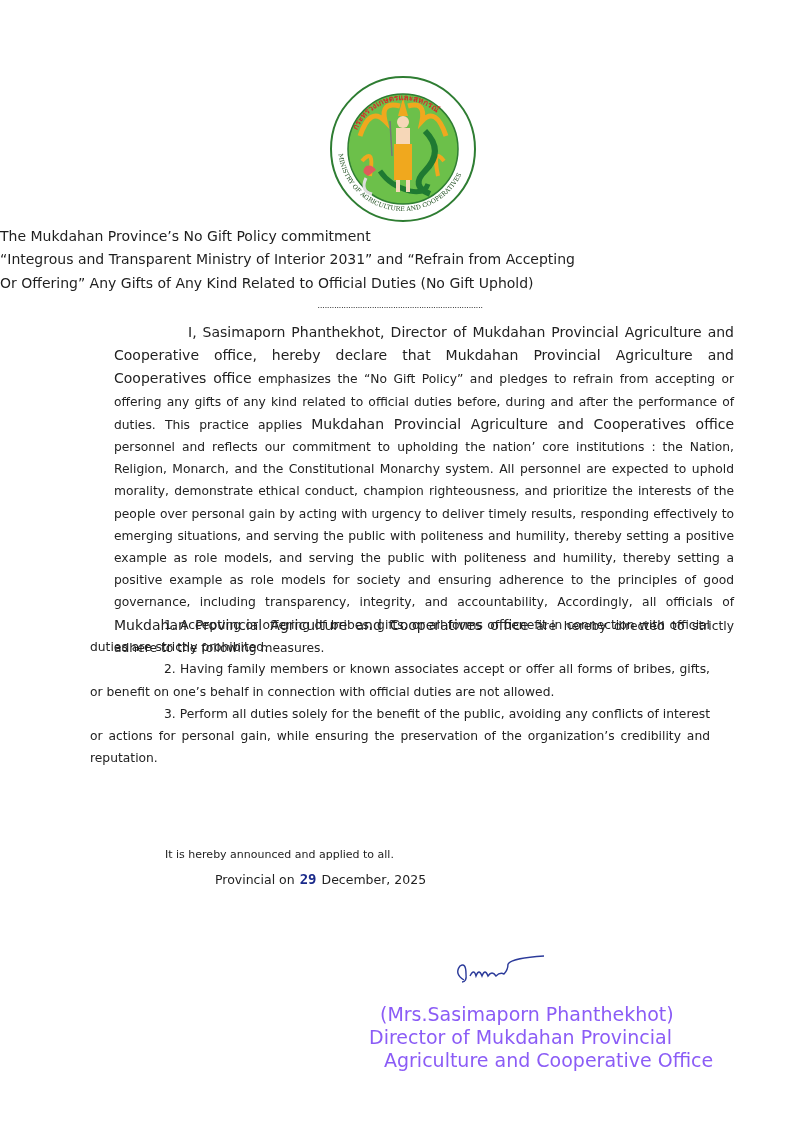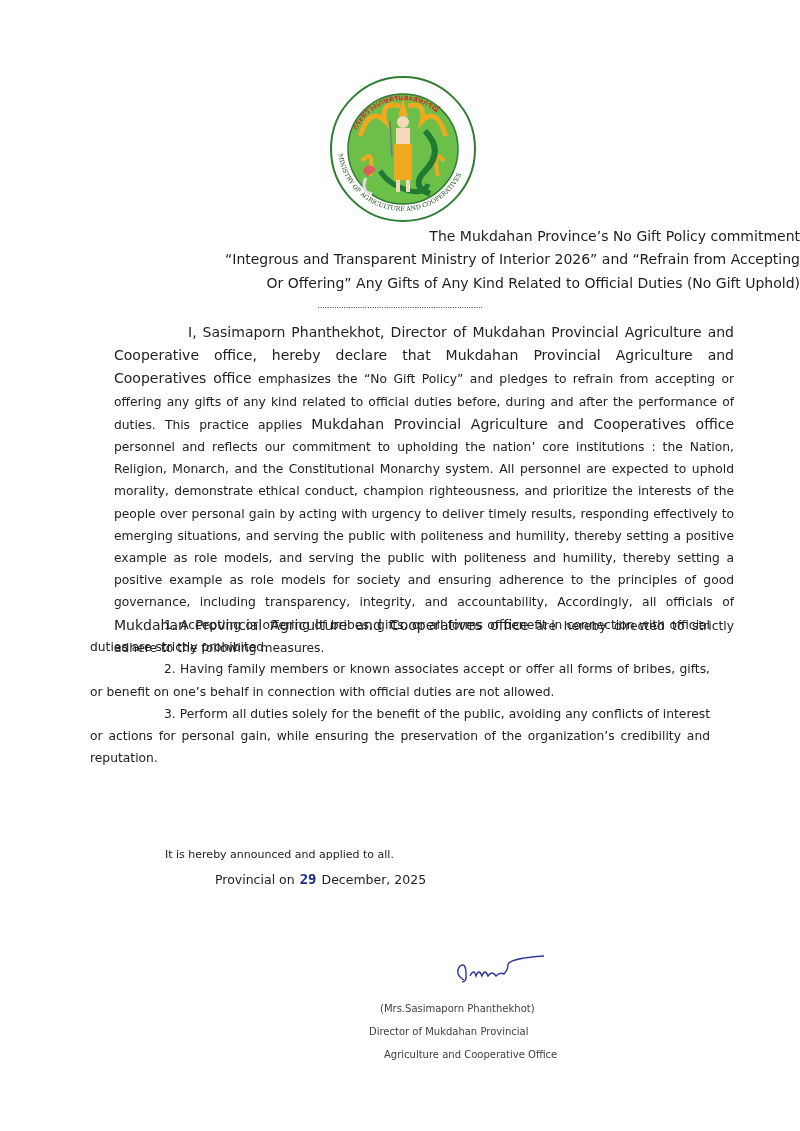--- a/index.html
+++ b/index.html
@@ -1,35 +1,35 @@
 <!DOCTYPE html>
 <html><head>
 <meta charset="utf-8">
 <style>
   html, body { margin: 0; padding: 0; background: #ffffff; }
   body { width: 800px; height: 1131px; position: relative; overflow: hidden;
          font-family: "DejaVu Sans", sans-serif; color: #222; }
   .seal { position: absolute; left: 330px; top: 76px; width: 146px; height: 146px; }
-  .title { position: absolute; left: 0; width: 800px; text-align: right; font-size: 14px; line-height: 21px; color: #1e1e1e; }
+  .title { position: absolute; left: 0; width: 800px; text-align: left; font-size: 14px; line-height: 21px; color: #1e1e1e; }
   .t1 { top: 226px; }
   .t2 { top: 249px; }
   .t3 { top: 273px; }
   .dots { position: absolute; left: 0; width: 800px; top: 300px; text-align: center; font-size: 9px; letter-spacing: -0.5px; color: #333; }
   .body { position: absolute; left: 90px; width: 620px; font-size: 12.3px; line-height: 22.2px; color: #222; text-align: justify; text-align-last: left; margin-left: 24px; }
   .body p { margin: 0; }
   .big { font-size: 14px; }
   .para1 { top: 321px; }
   .indent { text-indent: 74px; }
   .list { position: absolute; left: 90px; width: 620px; font-size: 12.3px; line-height: 22.2px; color: #222; text-align: justify; }
   .list p { margin: 0; text-indent: 74px; }
   .announce { position: absolute; left: 165px; top: 848px; font-size: 11px; color: #222; }
   .announce-date { position: absolute; left: 215px; top: 871px; font-size: 12.5px; color: #222; }
   .day { color: #1a2a8a; font-weight: bold; font-family: "DejaVu Sans Mono", monospace; margin: 0 5px; font-size: 14px; }
   .sig { position: absolute; left: 452px; top: 952px; width: 95px; height: 34px; }
-  .signer { position: absolute; font-size: 10px; color: #404040; }
+  .signer { position: absolute; font-size: 19px; color: #8b5cf6; }
   .s1 { left: 380px; top: 1003px; }
   .s2 { left: 369px; top: 1026px; }
   .s3 { left: 384px; top: 1049px; }
 </style>
 </head>
 <body>
 
 <svg class="seal" viewBox="0 0 146 146">
   <circle cx="73" cy="73" r="72" fill="#ffffff" stroke="#2e7d32" stroke-width="2"></circle>
   <circle cx="73" cy="73" r="55" fill="#6cc04a" stroke="#2e7d32" stroke-width="1.5"></circle>
@@ -48,21 +48,21 @@
   <line x1="60" y1="45" x2="62" y2="80" stroke="#777" stroke-width="1.5"></line>
   <path d="M38 100 Q30 96 36 90 Q42 88 46 94" fill="#e05b5b"></path>
   <path d="M36 102 Q30 115 42 118" fill="none" stroke="#dddddd" stroke-width="3"></path>
   <path id="arcTop" d="M25 60 A50 50 0 0 1 121 60" fill="none"></path>
   <text font-size="8" font-weight="bold" fill="#d62a2a"><textPath href="#arcTop" startOffset="6">กระทรวงเกษตรและสหกรณ์</textPath></text>
   <path id="arcBot" d="M8 70 A65 65 0 0 0 138 70" fill="none"></path>
   <text font-size="6.2" fill="#1e4d1e" font-family="DejaVu Serif, serif"><textPath href="#arcBot" startOffset="8">MINISTRY OF AGRICULTURE AND COOPERATIVES</textPath></text>
 </svg>
 
 <div class="title t1">The Mukdahan Province’s No Gift Policy commitment</div>
-<div class="title t2">“Integrous and Transparent Ministry of Interior 2026” and “Refrain from Accepting</div>
+<div class="title t2">“Integrous and Transparent Ministry of Interior 2031” and “Refrain from Accepting</div>
 <div class="title t3">Or Offering” Any Gifts of Any Kind Related to Official Duties (No Gift Uphold)</div>
 <div class="dots">......................................................................</div>
 
 <div class="body para1">
   <p class="indent"><span class="big">I, Sasimaporn Phanthekhot, Director of Mukdahan Provincial Agriculture and Cooperative office, hereby declare that Mukdahan Provincial Agriculture and Cooperatives office</span><span> emphasizes the “No Gift Policy” and pledges to refrain from accepting or offering any gifts of any kind related to official duties before, during and after the performance of duties. This practice applies </span><span class="big">Mukdahan Provincial Agriculture and Cooperatives office</span><span> personnel and reflects our commitment to upholding the nation’ core institutions : the Nation, Religion, Monarch, and the Constitutional Monarchy system. All personnel are expected to uphold morality, demonstrate ethical conduct, champion righteousness, and prioritize the interests of the people over personal gain by acting with urgency to deliver timely results, responding effectively to emerging situations, and serving the public with politeness and humility, thereby setting a positive example as role models, and serving the public with politeness and humility, thereby setting a positive example as role models for society and ensuring adherence to the principles of good governance, including transparency, integrity, and accountability, Accordingly, all officials of </span><span class="big">Mukdahan Provincial Agriculture and Cooperatives office</span><span> are hereby directed to strictly adhere to the following measures.</span></p>
 </div>
 
 <div class="list" style="top:614px;">
   <p>1. Accepting or offering of bribes, gifts, or all forms of benefit in connection with official duties are strictly prohibited.</p>
   <p>2. Having family members or known associates accept or offer all forms of bribes, gifts, or benefit on one’s behalf in connection with official duties are not allowed.</p>

